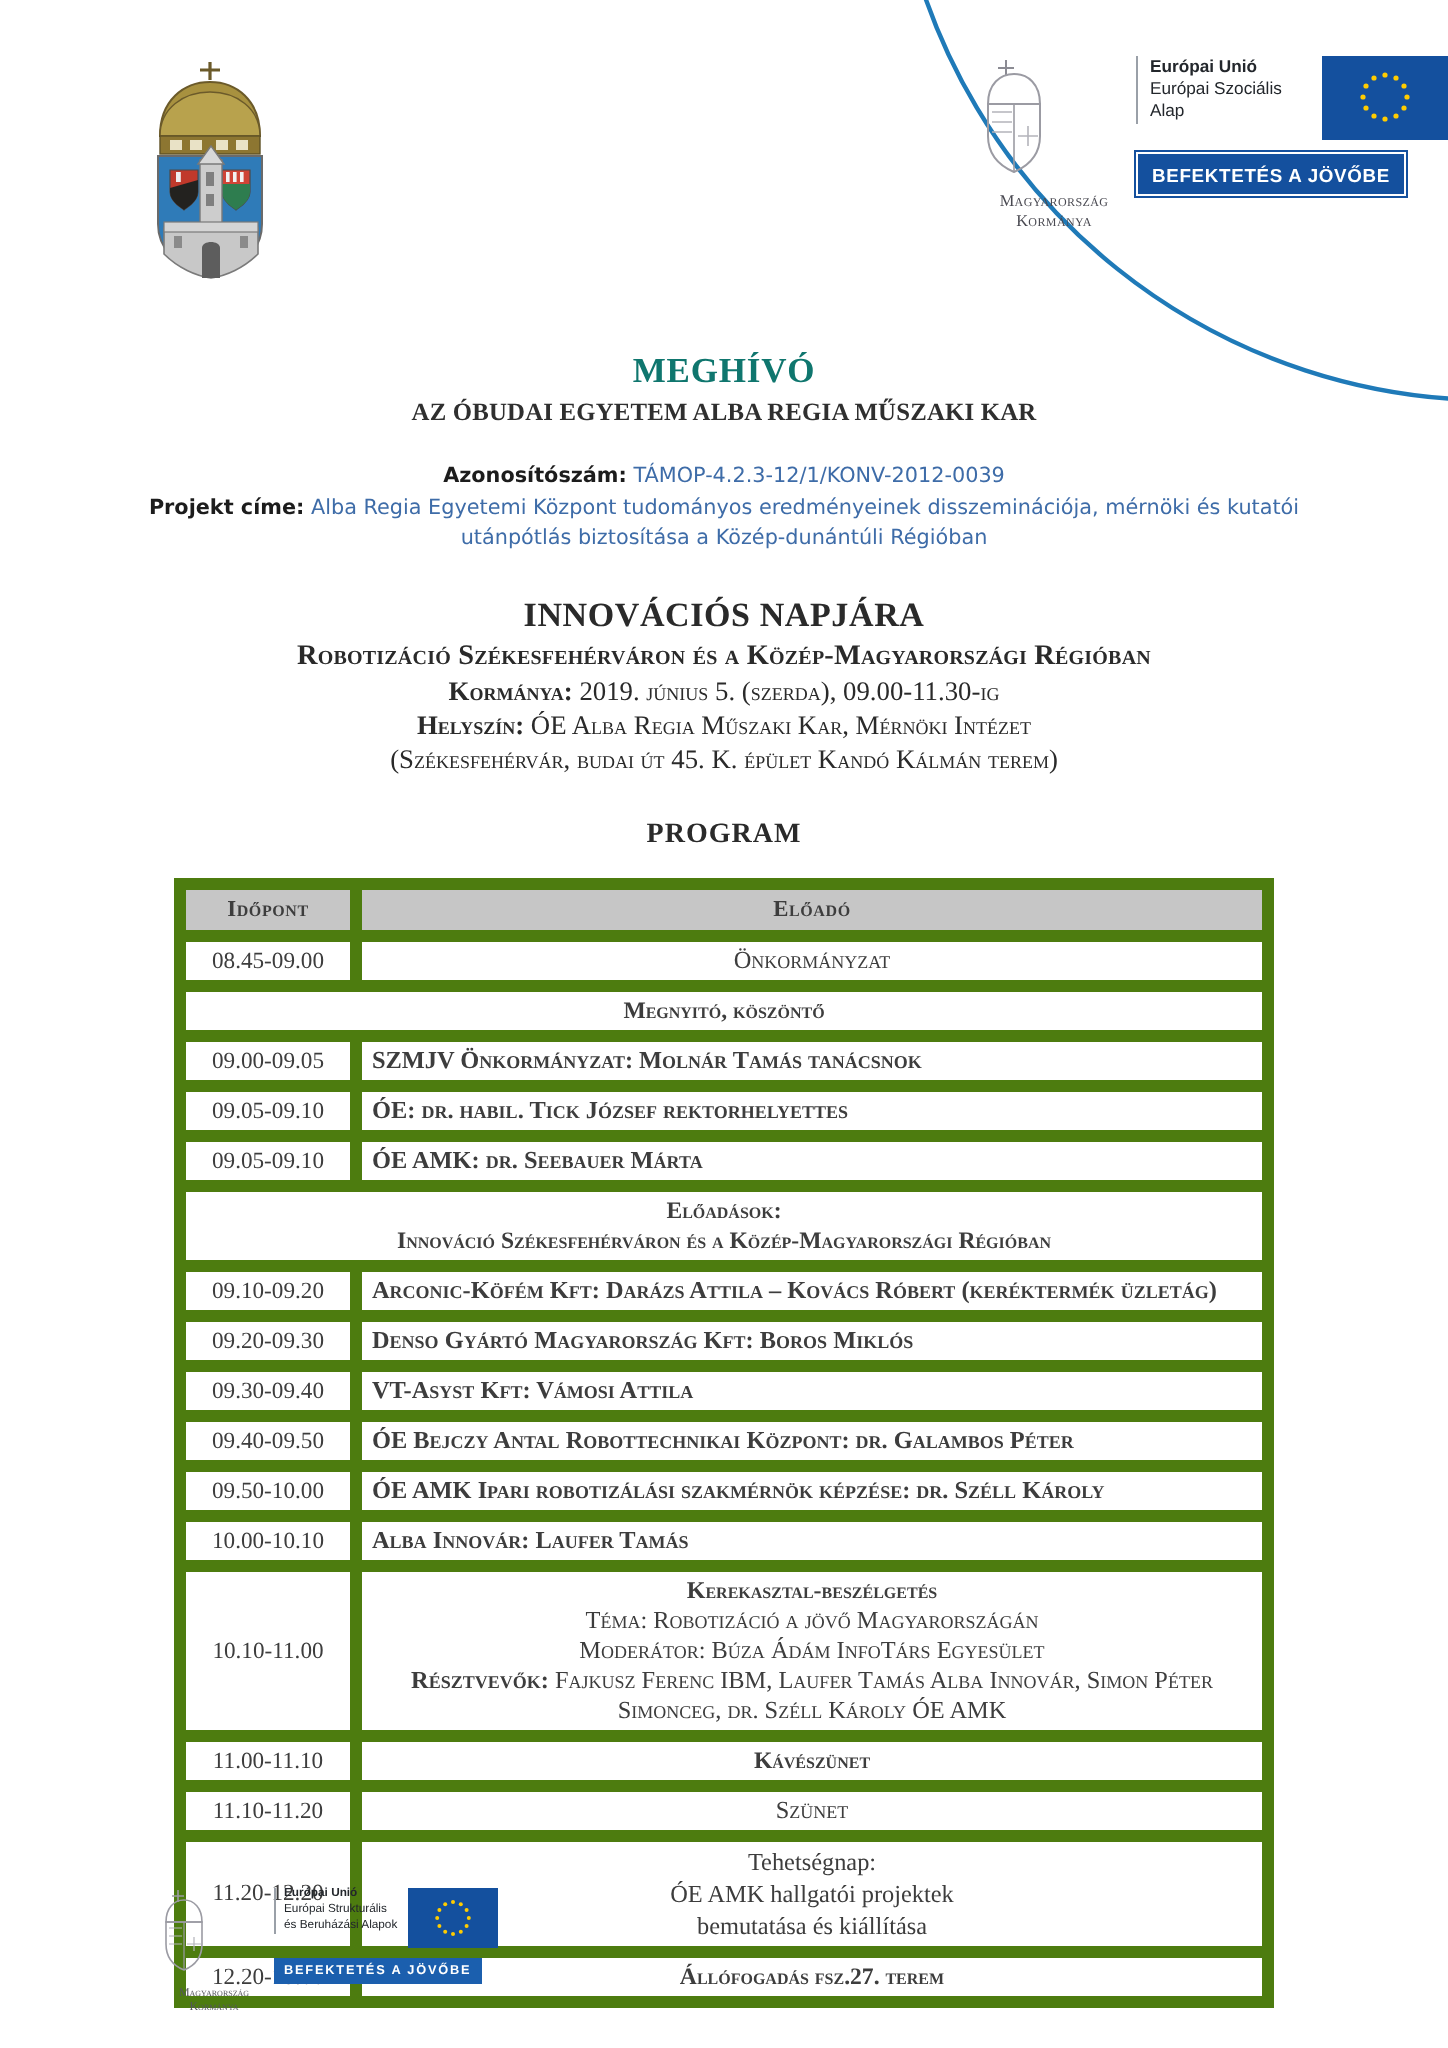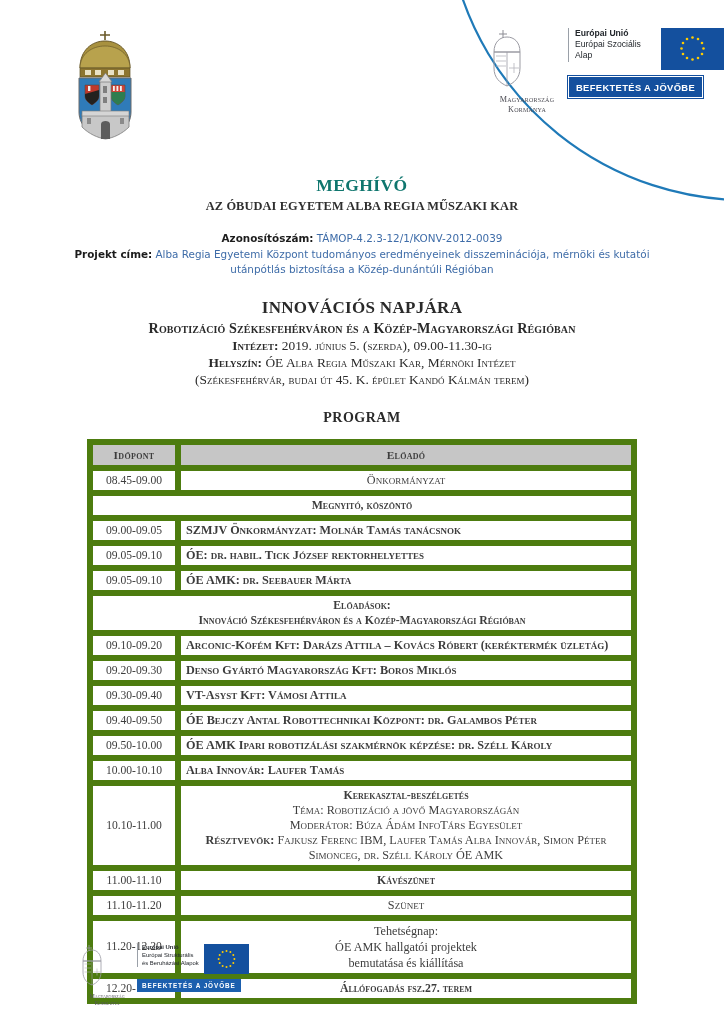--- a/index.html
+++ b/index.html
@@ -377,21 +377,21 @@
     <div>
       <span class="lbl">Projekt címe:</span>
       <span>Alba Regia Egyetemi Központ tudományos eredményeinek disszeminációja, mérnöki és kutatói utánpótlás biztosítása a Közép-dunántúli Régióban</span>
     </div>
   </div>
 
   <div class="t-innov">INNOVÁCIÓS NAPJÁRA</div>
   <div class="t-robot">Robotizáció Székesfehérváron és a Közép-Magyarországi Régióban</div>
 
   <div class="t-line">
-    <b>Intézet:</b>
+    <b>Kormánya:</b>
     <span>2019. június 5. (szerda), 09.00-11.30-ig</span>
   </div>
   <div class="t-line">
     <b>Helyszín:</b>
     <span>ÓE Alba Regia Műszaki Kar, Mérnöki Intézet</span>
   </div>
   <div class="t-line">(Székesfehérvár, budai út 45. K. épület Kandó Kálmán terem)</div>
 
   <div class="t-program">PROGRAM</div>
 

